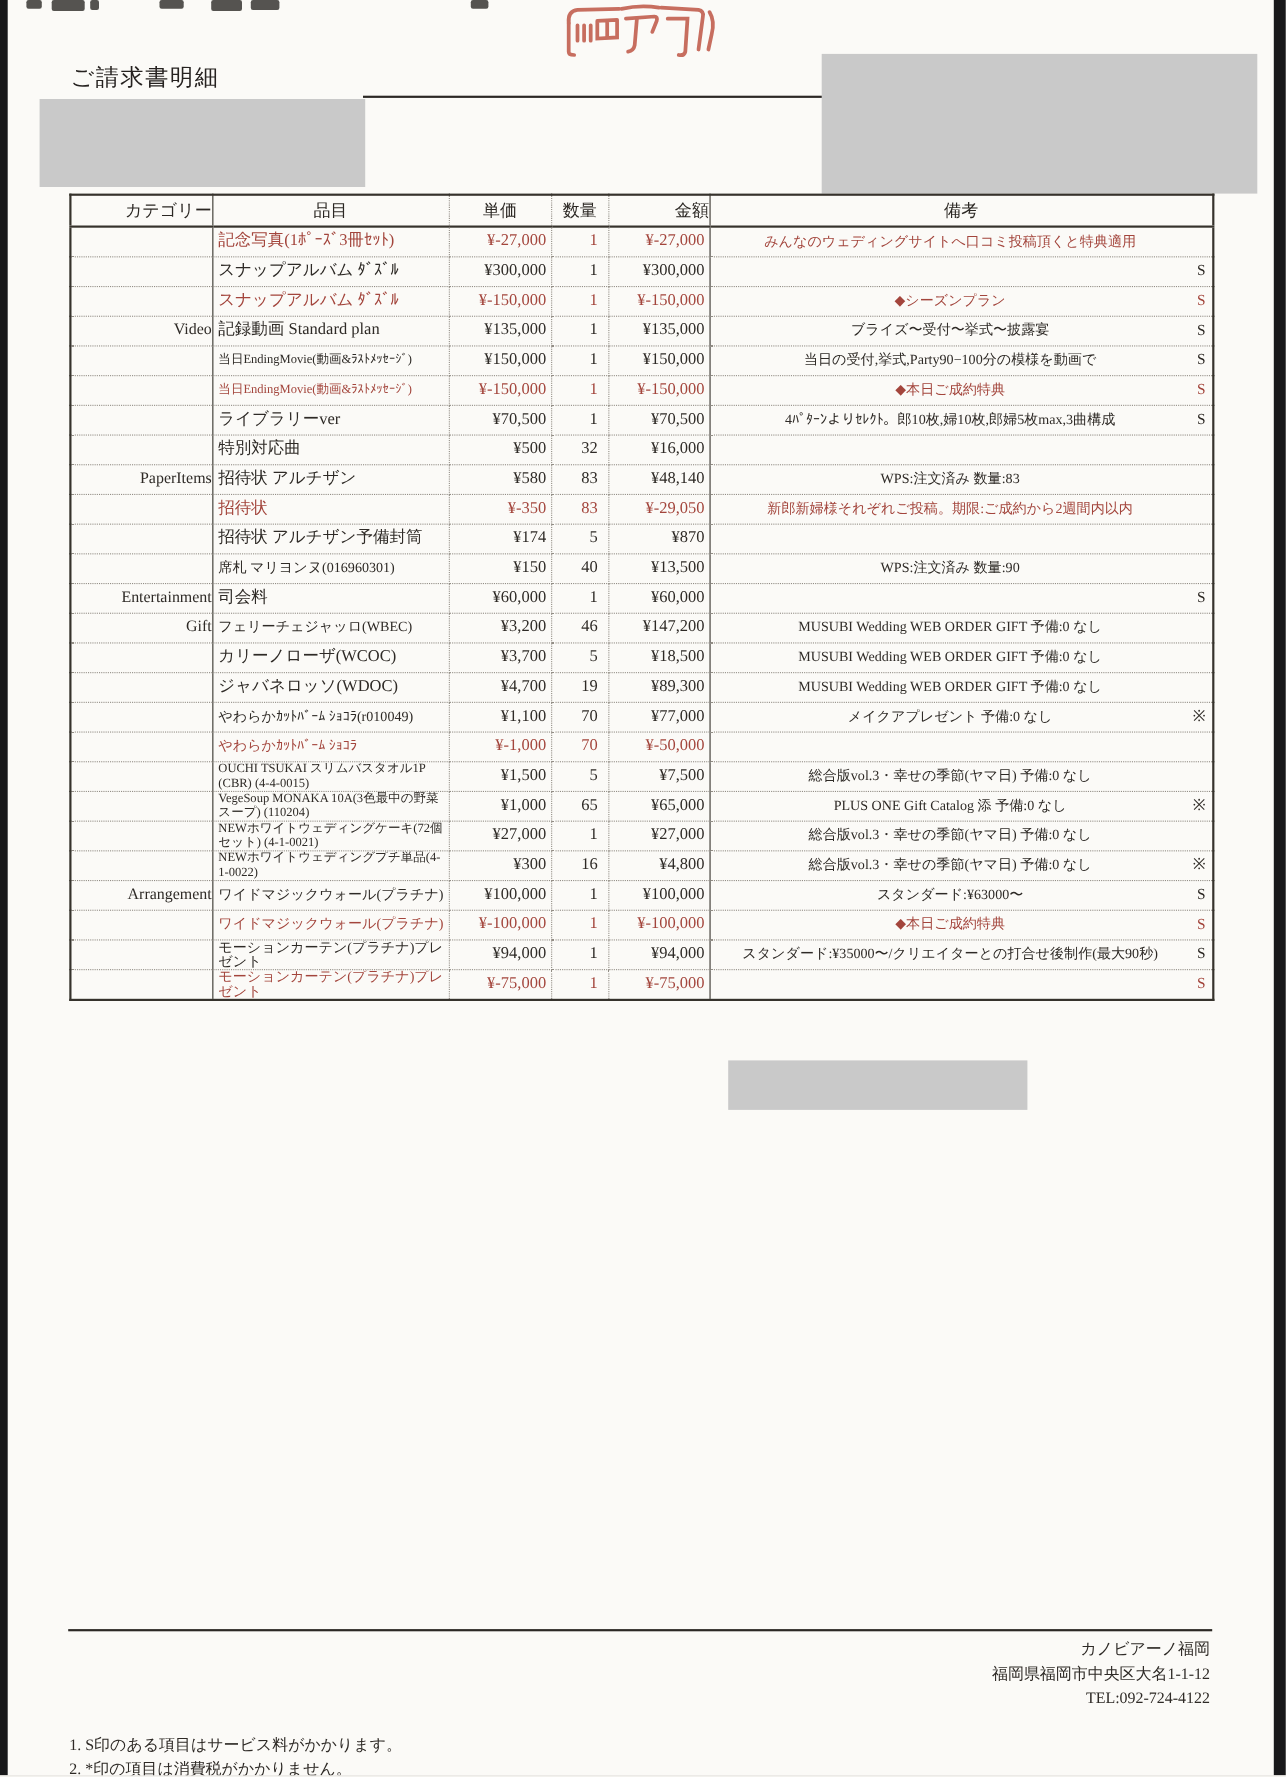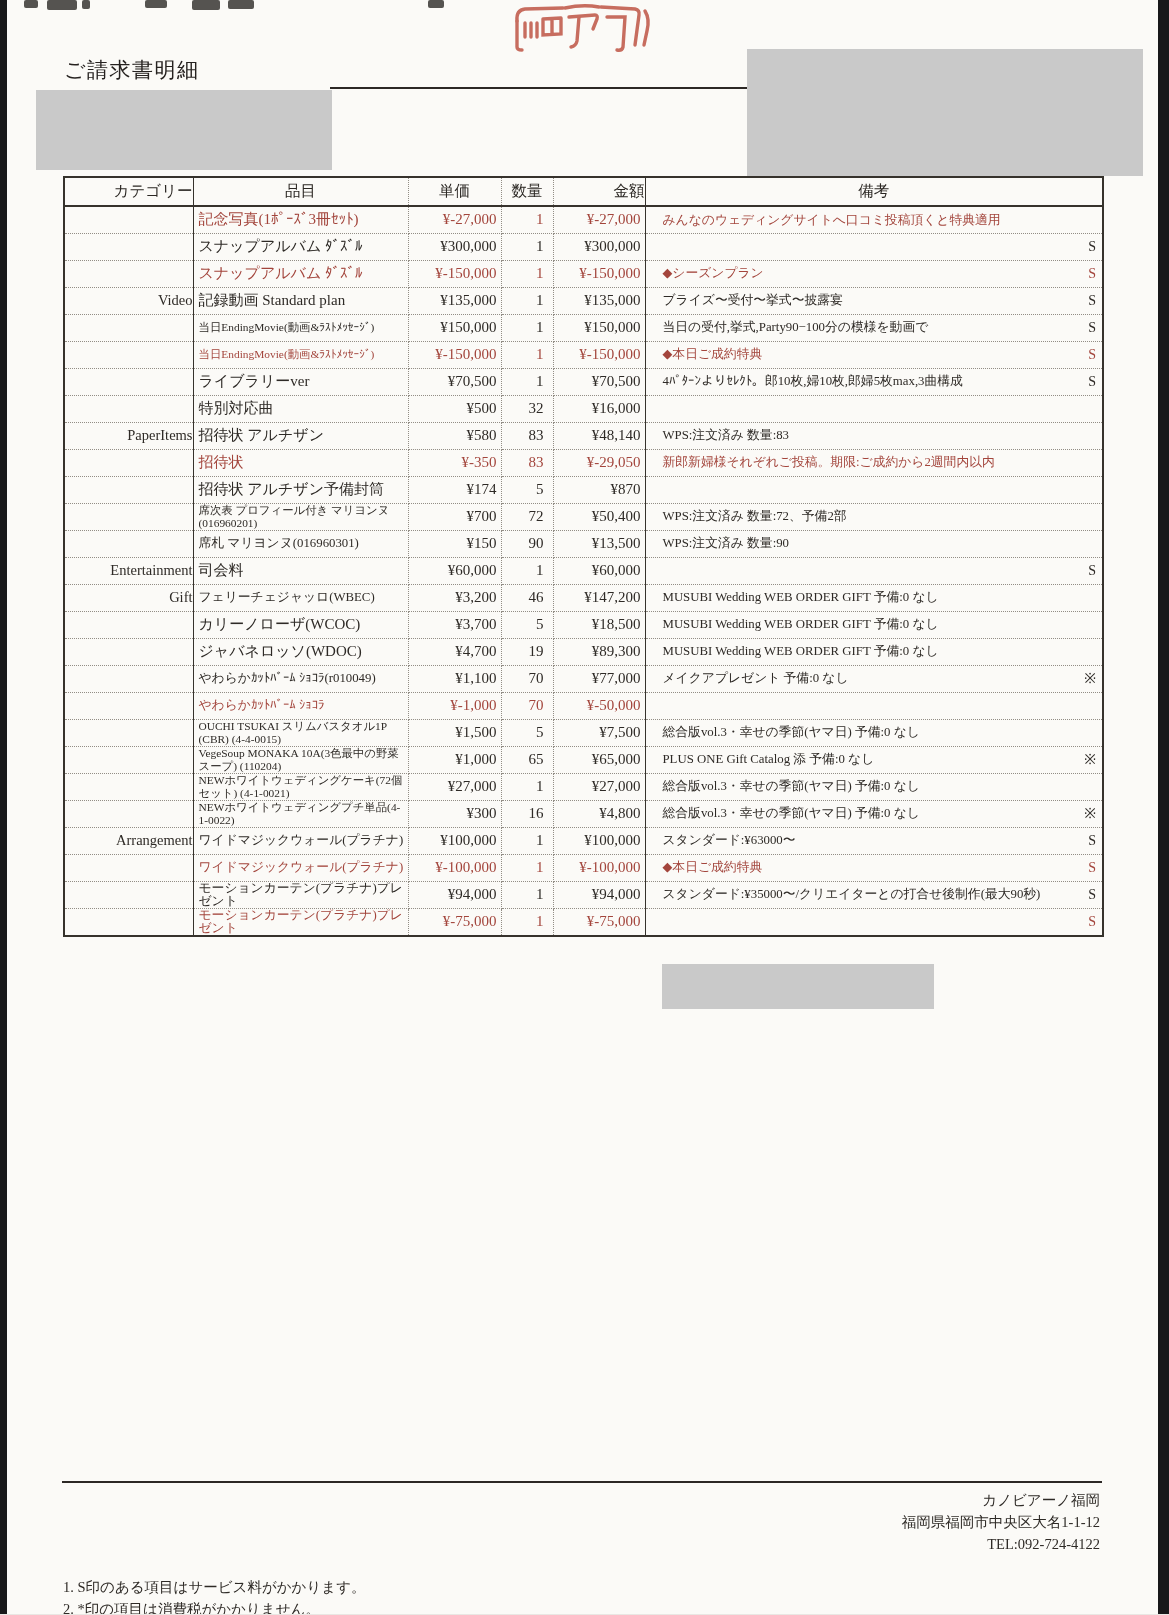--- a/index.html
+++ b/index.html
@@ -26,21 +26,21 @@
   tbody tr:last-child td{border-bottom:none;}
   .b-solid{border-right:1.5px solid #36322c;text-align:right;}
   .b-dot{border-right:1px dotted #928d85;}
   td.cat{padding-left:4px;font-size:14.5px;}
   td.item{padding-left:5px;}
   td.item.sz-n{font-size:15px;}
   td.item.sz-m{font-size:12.8px;}
   td.item.sz-s{font-size:11.4px;line-height:1.12;}
   td.unit,td.amt{text-align:right;padding-right:4px;font-size:15px;}
   td.qty{text-align:right;padding-right:9px;font-size:15px;}
-  td.remark{padding-left:17px;padding-right:22px;font-size:12.8px;position:relative;line-height:1.12;}
+  td.remark{padding-left:2px;padding-right:22px;font-size:12.8px;position:relative;line-height:1.12;text-align:center;}
   td.remark .mark{position:absolute;right:6px;top:50%;transform:translateY(-50%);font-size:14px;}
   tr.red td{color:#a3453c;}
 
   .foot-rule{position:absolute;left:62px;top:1481px;width:1040px;height:2px;background:#2c2825;}
   .notes{position:absolute;left:63px;top:1576px;font-size:14.5px;line-height:22px;}
   .company{position:absolute;right:69px;top:1489px;text-align:right;font-size:14.5px;line-height:22px;}
 </style>
 </head>
 <body>
 
@@ -183,31 +183,23 @@
           <tr>
             <td class="cat b-solid"></td>
             <td class="item b-dot sz-n">招待状 アルチザン予備封筒</td>
             <td class="unit b-dot">¥174</td>
             <td class="qty b-dot">5</td>
             <td class="amt b-solid">¥870</td>
             <td class="remark"><span></span></td>
           </tr>
           <tr>
             <td class="cat b-solid"></td>
-            <td class="item b-dot sz-s">席次表 プロフィール付き マリヨンヌ(016960201)</td>
-            <td class="unit b-dot">¥700</td>
-            <td class="qty b-dot">72</td>
-            <td class="amt b-solid">¥50,400</td>
-            <td class="remark"><span>WPS:注文済み 数量:72、予備2部</span></td>
-          </tr>
-          <tr>
-            <td class="cat b-solid"></td>
             <td class="item b-dot sz-m">席札 マリヨンヌ(016960301)</td>
             <td class="unit b-dot">¥150</td>
-            <td class="qty b-dot">90</td>
+            <td class="qty b-dot">40</td>
             <td class="amt b-solid">¥13,500</td>
             <td class="remark"><span>WPS:注文済み 数量:90</span></td>
           </tr>
           <tr>
             <td class="cat b-solid">Entertainment</td>
             <td class="item b-dot sz-n">司会料</td>
             <td class="unit b-dot">¥60,000</td>
             <td class="qty b-dot">1</td>
             <td class="amt b-solid">¥60,000</td>
             <td class="remark"><span></span><span class="mark">S</span></td>

